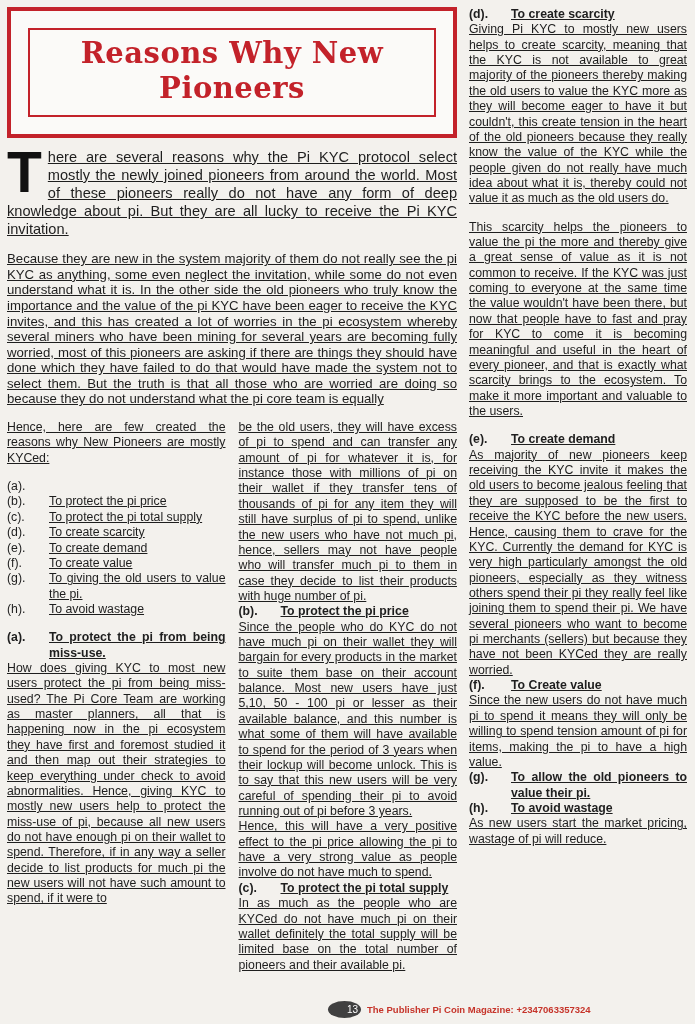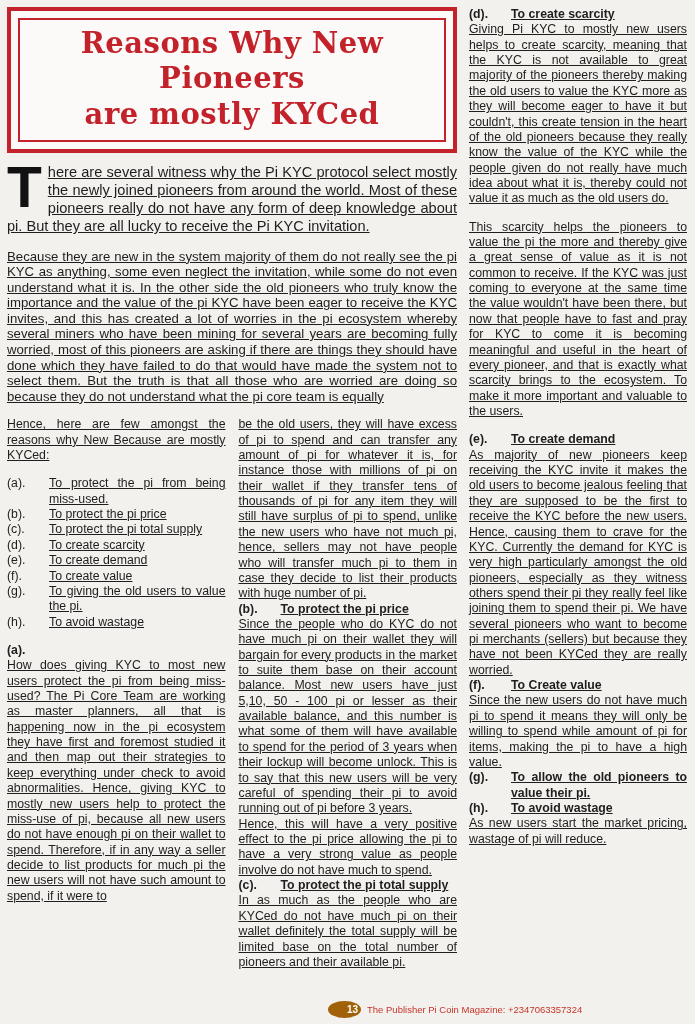--- a/index.html
+++ b/index.html
@@ -15,21 +15,21 @@
     display:flex;
     gap:12px;
     padding:7px 8px 0 7px;
   }
   .main-area{width:450px;flex:0 0 450px;}
   .right-col{width:218px;flex:1;}
 
   
   .title-box{
     border:4px solid #c3222a;
-    padding:7px;
+    padding:17px;
     background:#fbfaf8;
     margin-bottom:10px;
   }
   .title-inner{
     border:2px solid #c3222a;
     text-align:center;
     padding:6px 4px 8px 4px;
   }
   .title-line{
     font-family:"DejaVu Serif","Liberation Serif",serif;
@@ -87,60 +87,58 @@
   .footer{
     position:absolute;
     left:328px;
     top:1001px;
     display:flex;
     align-items:center;
     gap:6px;
   }
   .pagenum{
     width:17px;height:17px;
-    background:#a16207;
+    background:#404040;
     color:#fff;
     border-radius:50%;
     font-size:10px;
-    font-weight:bold;
+    font-weight:normal;
     display:flex;align-items:center;justify-content:center;padding-left:16px;
   }
   .pub{
     color:#c6342a;
     font-size:9.5px;
-    font-weight:normal;
+    font-weight:bold;
   }
 </style>
 </head>
 <body>
 
 <div class="page">
 
   <div class="main-area">
 
     <div class="title-box">
       <div class="title-inner">
         <div class="title-line">Reasons Why New Pioneers</div>
-        <div class="title-line">are mostly KYCed</div>
       </div>
     </div>
 
-    <p class="intro1"><span class="dropcap">T</span><span>here are several witness why the Pi KYC protocol select mostly the newly joined pioneers from around the world.  Most of these pioneers really do not have any form of deep knowledge about pi.  But they are all lucky to receive the Pi KYC invitation.</span></p>
+    <p class="intro1"><span class="dropcap">T</span><span>here are several reasons why the Pi KYC protocol select mostly the newly joined pioneers from around the world.  Most of these pioneers really do not have any form of deep knowledge about pi.  But they are all lucky to receive the Pi KYC invitation.</span></p>
 
     <p class="intro2">Because they are new in the system majority of them do not really see the pi KYC as anything, some even neglect the invitation, while some do not even understand what it is.  In the other side the old pioneers who truly know the importance and the value of the pi KYC have been eager to receive the KYC invites, and this has created a lot of worries in the pi ecosystem whereby several miners who have been mining for several years are becoming fully worried, most of this pioneers are asking if there are things they should have done which they have failed to do that would have made the system not to select them.  But the truth is that all those who are worried are doing so because they do not understand what the pi core team is equally</p>
 
     <div class="cols">
 
       <div class="col">
-        <p class="body-txt">Hence, here are few amongst the reasons why New Because are mostly KYCed:</p>
+        <p class="body-txt">Hence, here are few created the reasons why New Pioneers are mostly KYCed:</p>
 
         <div class="list-block">
           <div class="hang">
             <span>(a).</span>
-            <span class="txt">To protect the pi from being miss-used.</span>
           </div>
           <div class="hang">
             <span>(b).</span>
             <span class="txt">To protect the pi price</span>
           </div>
           <div class="hang">
             <span>(c).</span>
             <span class="txt">To protect the pi total supply</span>
           </div>
           <div class="hang">
@@ -160,20 +158,21 @@
             <span class="txt">To giving the old users to value the pi.</span>
           </div>
           <div class="hang">
             <span>(h).</span>
             <span class="txt">To avoid wastage</span>
           </div>
         </div>
 
         <div class="hang sec-head">
           <span>(a).</span>
+          <span class="txt">To protect the pi from being miss-use.</span>
         </div>
         <p class="body-txt tight">How does giving KYC to most new users protect the pi from being miss-used? The Pi Core Team are working as master planners, all that is happening now in the pi ecosystem they have first and foremost studied it and then map out their strategies to keep everything under check to avoid abnormalities. Hence, giving KYC to mostly new users help to protect the miss-use of pi, because all new users do not have enough pi on their wallet to spend. Therefore, if in any way a seller decide to list products for much pi the new users will not have such amount to spend, if it were to</p>
       </div>
 
       <div class="col">
         <p class="body-txt tight">be the old users, they will have excess of pi to spend and can transfer any amount of pi for whatever it is, for instance those with millions of pi on their wallet if they transfer tens of thousands of pi for any item they will still have surplus of pi to spend, unlike the new users who have not much pi, hence, sellers may not have people who will transfer much pi to them in case they decide to list their products with huge number of pi.</p>
 
         <div class="hang sec-head">
           <span>(b).</span>
           <span class="txt">To protect the pi price</span>
@@ -202,21 +201,21 @@
     <div class="hang sec-head">
       <span>(e).</span>
       <span class="txt">To create demand</span>
     </div>
     <p class="body-txt tight">As majority of new pioneers keep receiving the KYC invite it makes the old users to become jealous feeling that they are supposed to be the first to receive the KYC before the new users.  Hence, causing them to crave for the KYC. Currently the demand for KYC is very high particularly amongst the old pioneers, especially as they witness others spend their pi they really feel like joining them to spend their pi. We have several pioneers who want to become pi merchants (sellers) but because they have not been KYCed they are really worried.</p>
 
     <div class="hang sec-head">
       <span>(f).</span>
       <span class="txt">To Create value</span>
     </div>
-    <p class="body-txt tight">Since the new users do not have much pi to spend it means they will only be willing to spend while amount of pi for items, making the pi to have a high value.</p>
+    <p class="body-txt tight">Since the new users do not have much pi to spend it means they will only be willing to spend tension amount of pi for items, making the pi to have a high value.</p>
 
     <div class="hang sec-head">
       <span>(g).</span>
       <span class="txt">To allow the old pioneers to value their pi.</span>
     </div>
 
     <div class="hang sec-head">
       <span>(h).</span>
       <span class="txt">To  avoid wastage</span>
     </div>

